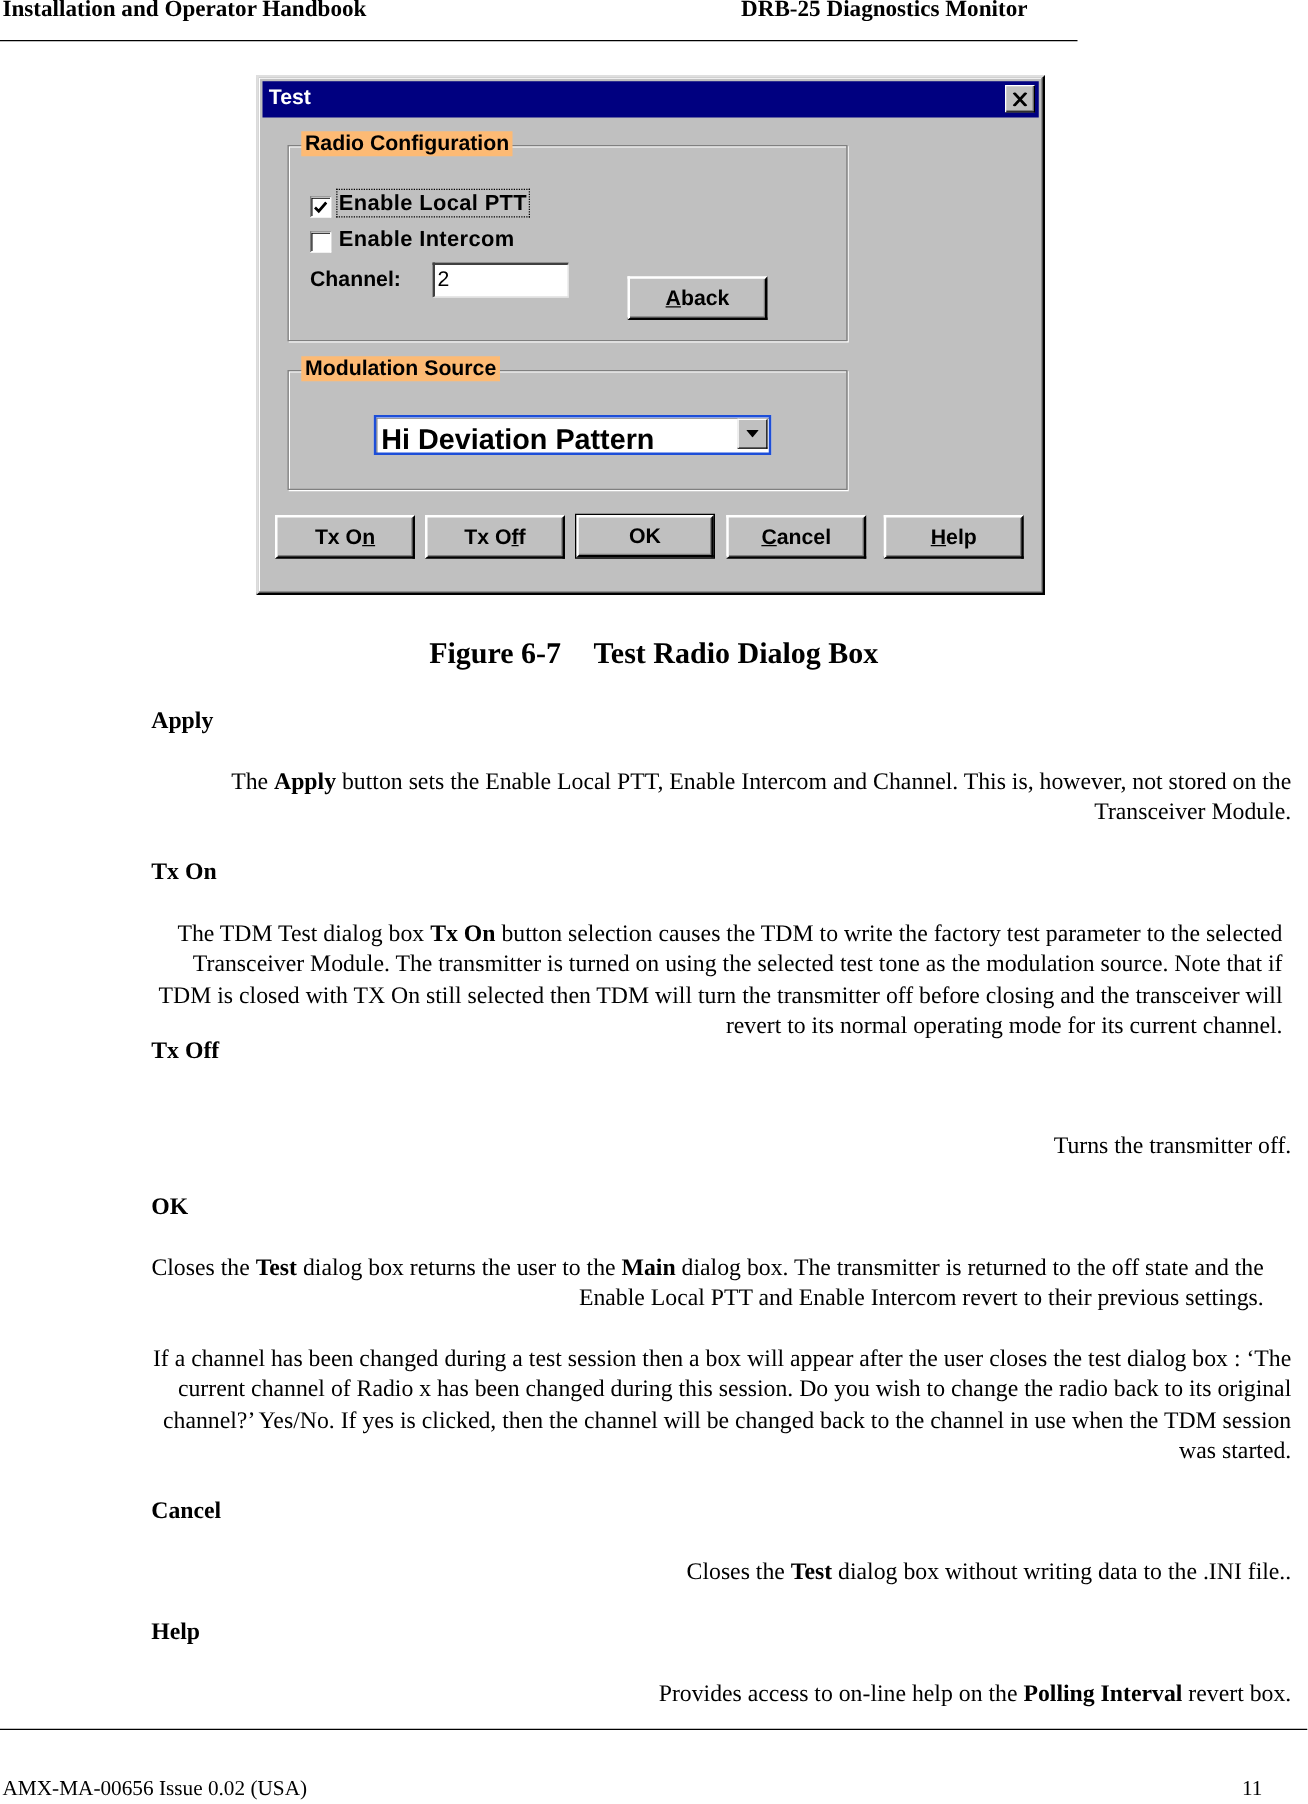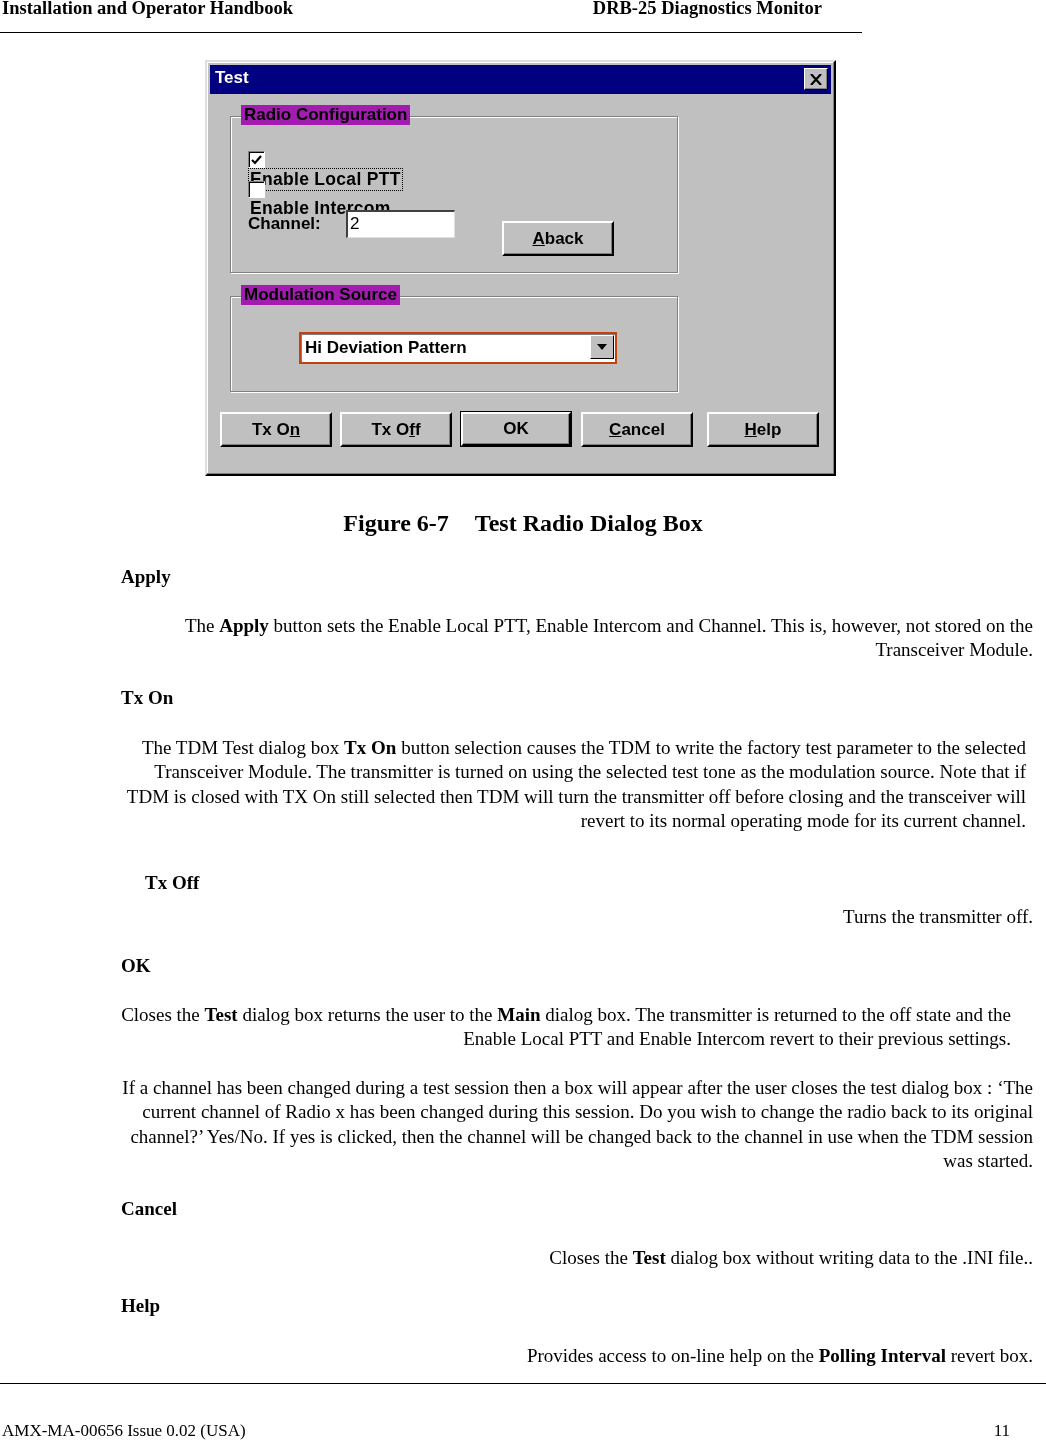--- a/index.html
+++ b/index.html
@@ -18,40 +18,40 @@
       border-right: 2px solid #000; border-bottom: 2px solid #000;
       box-shadow: inset -1px -1px 0 #808080, inset 1px 1px 0 #fff;
       font-family: "Liberation Sans", sans-serif; font-weight: bold; }
     .titlebar { position: absolute; left: 3px; top: 3px; right: 3px; height: 29px; background: #000080; }
     .title-text { position: absolute; left: 5px; top: 3px; color: #fff; font-size: 17px; font-weight: bold; }
     .close-btn { position: absolute; right: 3px; top: 3px; width: 24px; height: 22px; background: #c0c0c0;
       border-top: 1px solid #fff; border-left: 1px solid #fff; border-right: 1px solid #000; border-bottom: 1px solid #000;
       box-shadow: inset -1px -1px 0 #808080; display: flex; align-items: center; justify-content: center; }
 
     .groupbox { position: absolute; border: 1px solid #808080; box-shadow: 1px 1px 0 #fff, inset 1px 1px 0 #fff; }
-    .group-label { position: absolute; top: -12px; left: 10px; background: #a21caf; padding: 0 3px; font-size: 17px; color: #000; }
+    .group-label { position: absolute; top: -12px; left: 10px; background: #fdba74; padding: 0 3px; font-size: 17px; color: #000; }
 
-    .chk-row { position: absolute; display: flex; align-items: flex-start; font-size: 17.5px; letter-spacing: 0.3px; flex-direction: column; }
+    .chk-row { position: absolute; display: flex; align-items: flex-end; font-size: 17.5px; letter-spacing: 0.3px; }
     .chk { width: 17px; height: 17px; background: #fff; margin-right: 4px;
       border-top: 1px solid #808080; border-left: 1px solid #808080; border-right: 1px solid #fff; border-bottom: 1px solid #fff;
       box-shadow: inset 1px 1px 0 #000; display: flex; align-items: center; justify-content: center; }
     .focus { border: 1px dotted #000; padding: 0 1px; }
 
     .label-ch { position: absolute; font-size: 17px; }
     .textbox { position: absolute; background: #fff; border-top: 2px solid #404040; border-left: 2px solid #404040;
       border-right: 1px solid #dfdfdf; border-bottom: 1px solid #dfdfdf; font-size: 17px; padding-left: 2px; font-weight: normal; }
 
     .btn { position: absolute; background: #c0c0c0; font-size: 17px; display: flex; align-items: center; justify-content: center;
       border-top: 2px solid #fff; border-left: 2px solid #fff; border-right: 2px solid #000; border-bottom: 2px solid #000;
       box-shadow: inset -1px -1px 0 #808080; }
     .btn.default { outline: 1px solid #000; }
     .btn u { text-decoration: underline; }
 
-    .combo { position: absolute; background: #fff; border: 2px solid #c2410c; box-shadow: inset 1px 1px 0 #808080;
-      font-size: 17px; }
+    .combo { position: absolute; background: #fff; border: 2px solid #1d4ed8; box-shadow: inset 1px 1px 0 #808080;
+      font-size: 23px; }
     .combo-text { position: absolute; left: 4px; top: 4px; }
     .combo-arrow { position: absolute; right: 1px; top: 1px; width: 24px; height: 24px; background: #c0c0c0;
       border-top: 1px solid #fff; border-left: 1px solid #fff; border-right: 1px solid #000; border-bottom: 1px solid #000;
       display: flex; align-items: center; justify-content: center; }
 
     
     .caption { position: absolute; left: 0; width: 1046px; top: 510px; text-align: center; font-weight: bold; font-size: 24px; }
     .caption .gap { display: inline-block; width: 26px; }
     .h { position: absolute; left: 121px; font-weight: bold; font-size: 19px; }
     .p { position: absolute; left: 121px; width: 912px; font-size: 19px; line-height: 24.3px; text-align: right; }
@@ -137,21 +137,21 @@
 <div class="caption">
   <span>Figure 6-7</span><span class="gap"></span><span>Test Radio Dialog Box</span>
 </div>
 
 <div class="h" style="top:566px;">Apply</div>
 <div class="p" style="top:614px;"><span>The </span><b>Apply</b><span> button sets the Enable Local PTT, Enable Intercom and Channel.  This is, however, not stored on the Transceiver Module.</span></div>
 
 <div class="h" style="top:687px;">Tx On</div>
 <div class="p" style="top:736px; width:905px;"><span>The TDM Test dialog box </span><b>Tx On</b><span> button selection causes the TDM to write the factory test parameter to the selected Transceiver Module.  The transmitter is turned on  using the selected test tone as the modulation source.  Note that if TDM is closed with TX On still selected then TDM will turn the transmitter off before closing and the transceiver will revert to its normal operating mode for its current channel.</span></div>
 
-<div class="h" style="top:872px;margin-left:24px;">Tx Off</div>
+<div class="h" style="top:830px;">Tx Off</div>
 <div class="p" style="top:905px;">Turns the transmitter off.</div>
 
 <div class="h" style="top:955px;">OK</div>
 <div class="p" style="top:1003px; width:890px;"><span>Closes the </span><b>Test</b><span>  dialog box returns the user to the </span><b>Main</b><span> dialog box.  The transmitter is returned to the off state and the Enable Local PTT and Enable Intercom revert to their previous settings.</span></div>
 <div class="p" style="top:1076px;">If a channel has been changed during a test session then a box will appear after the user closes the test dialog box : ‘The current channel of Radio x has been changed during this session. Do you wish to change the radio back to its original channel?’ Yes/No. If yes is clicked, then the channel will be changed back to the channel in use when the TDM session was started.</div>
 
 <div class="h" style="top:1198px;">Cancel</div>
 <div class="p" style="top:1246px;"><span>Closes the </span><b>Test</b><span> dialog box without writing data to the .INI file..</span></div>
 
 <div class="h" style="top:1295px;">Help</div>

